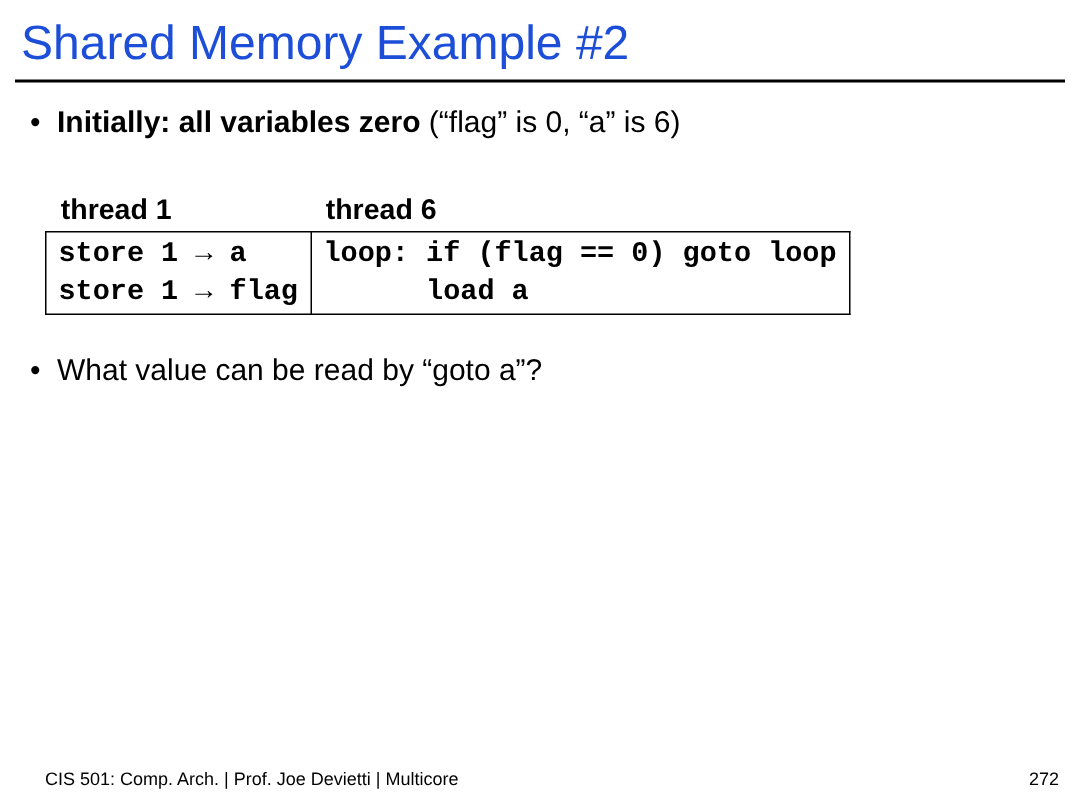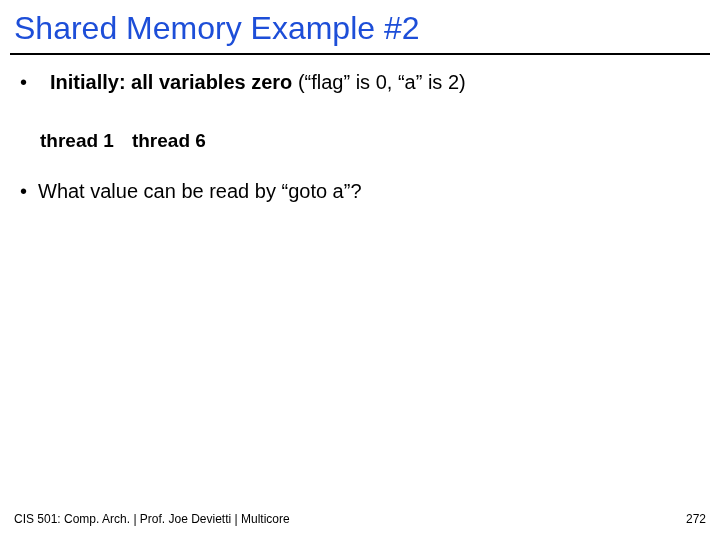--- a/index.html
+++ b/index.html
@@ -36,21 +36,21 @@
     line-height: 1.35;
   }
   .bullets > li::before {
     content: "•";
     position: absolute;
     left: 2px;
     top: 0;
     font-size: 20px;
     color: #000;
   }
-  .bold { font-weight: 700; margin-left: 12px; }
+  .bold { font-weight: 700; }
   .code-table {
     margin: 32px 0 24px 30px;
     border-collapse: collapse;
   }
   .code-table td, .code-table th {
     border: 1px solid #000;
     padding: 2px 8px 3px 8px;
     text-align: left;
     vertical-align: top;
     font-weight: 400;
@@ -66,46 +66,52 @@
   .code-table td {
     font-family: "Courier New", Courier, monospace;
     font-size: 19px;
     font-weight: 700;
     white-space: pre;
     line-height: 1.3;
   }
   .footer {
     position: absolute;
     bottom: 14px;
-    left: 14px;
+    left: 30px;
     right: 14px;
     font-size: 12px;
     color: #000;
     display: flex;
     justify-content: space-between;
     font-family: Verdana, Geneva, sans-serif;
   }
 </style>
 </head>
 <body>
 
 <h1 class="title">Shared Memory Example #2</h1>
 <hr class="hr">
 
 <ul class="bullets">
   <li>
-    <span class="bold">Initially: all variables zero</span><span> (“flag” is 0, “a” is 2)</span>
+    <span class="bold">Initially: all variables zero</span><span> (“flag” is 0, “a” is 6)</span>
   </li>
 </ul>
 
 <table class="code-table">
   <tbody>
       <tr>
     <th>thread 1</th>
     <th>thread 6</th>
+  </tr>
+  <tr>
+    <td>store 1 → a
+store 1 → flag</td>
+    <td>loop: if (flag == 0) goto loop
+      load a</td>
   </tr>
 </tbody>
   </table>
 
 <ul class="bullets">
   <li>What value can be read by “goto a”?</li>
 </ul>
 
 <div class="footer">
   <span>CIS 501: Comp. Arch.  |  Prof. Joe Devietti  |  Multicore</span>

